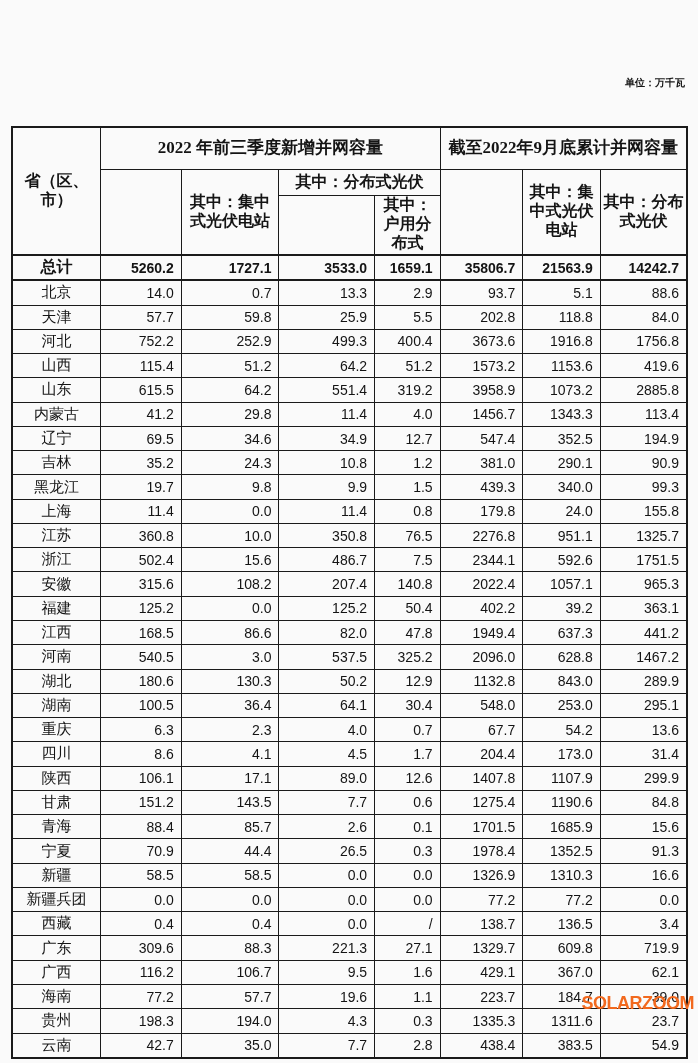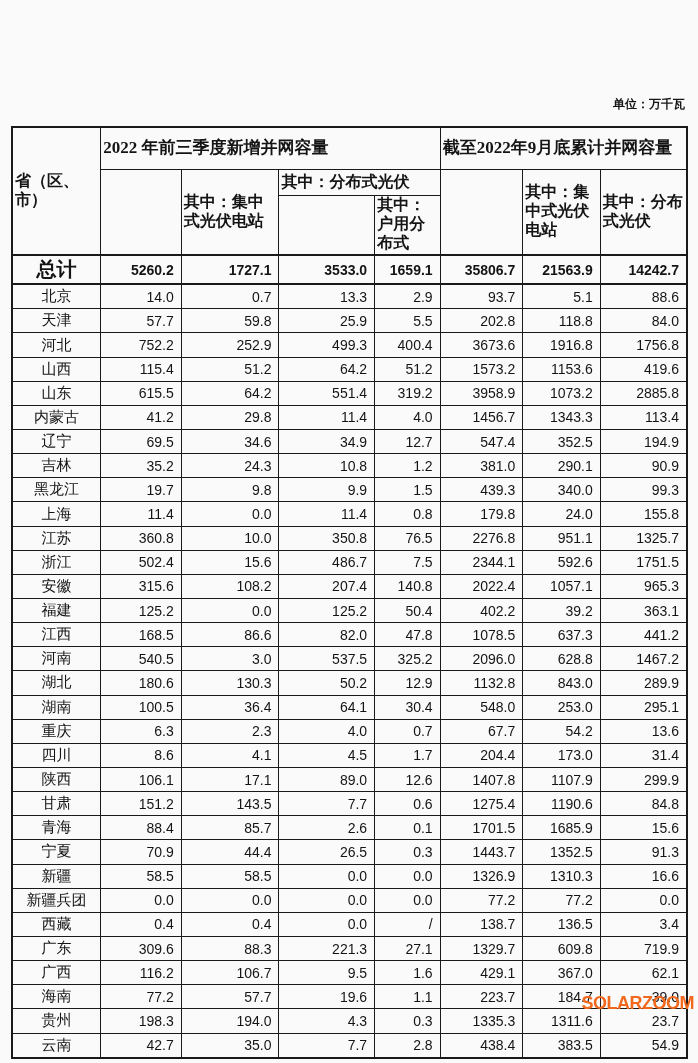--- a/index.html
+++ b/index.html
@@ -18,22 +18,22 @@
     top: 12px; left: 0; right: 0;
     text-align: center;
     font-size: 29px;
     font-weight: 600;
     letter-spacing: 1px;
     font-family: "Liberation Serif", "DejaVu Serif", serif;
   }
 
   .unit-label {
     position: absolute;
-    top: 96px; right: 13px;
-    font-size: 12px;
+    top: 76px; right: 13px;
+    font-size: 10px;
     font-weight: bold;
     font-family: "Liberation Serif", "DejaVu Serif", serif;
   }
 
   table.capacity-table {
     position: absolute;
     top: 126px; left: 11px;
     width: 677px; height: 933px;
     border-collapse: collapse;
     table-layout: fixed;
@@ -55,21 +55,21 @@
   }
   table.capacity-table { border: 2px solid #1a1a1a; }
   .capacity-table thead tr.hr1 { height: 42px; }
   .capacity-table thead tr.hr2 { height: 26px; }
   .capacity-table thead tr.hr3 { height: 60px; }
   .capacity-table thead th {
     font-size: 16px;
     font-weight: bold;
     line-height: 1.18;
     font-family: "Liberation Serif", "DejaVu Serif", serif;
-    text-align: left;
+    text-align: center;
     vertical-align: middle;
   }
   .capacity-table thead { border-bottom: 2px solid #1a1a1a; }
   .capacity-table thead th.group-head { font-size: 17px; }
 
   .capacity-table tbody td {
     height: 23px;
     font-size: 14px;
     vertical-align: middle;
     white-space: nowrap;
@@ -80,21 +80,21 @@
     font-family: "Liberation Serif", "DejaVu Serif", serif;
   }
   .capacity-table tbody td.num {
     text-align: right;
     padding-right: 7px;
     font-family: "Liberation Sans", "DejaVu Sans", sans-serif;
     font-size: 14px;
   }
   .capacity-table tbody tr.total-row { height: 21px; }
   .capacity-table tbody tr.total-row td { font-weight: bold; border-bottom: 2px solid #1a1a1a; }
-  .capacity-table tbody tr.total-row td.province { font-size: 20px; margin-left: 40px; }
+  .capacity-table tbody tr.total-row td.province { font-size: 16px; margin-left: 40px; }
 
   .watermark {
     position: absolute;
     top: 993px; right: 4px;
     font-family: "Liberation Sans", "DejaVu Sans", sans-serif;
     font-weight: bold;
     font-size: 18px;
     letter-spacing: -0.5px;
     color: #f2691e;
     z-index: 5;
@@ -288,21 +288,21 @@
           <td class="num">402.2</td>
           <td class="num">39.2</td>
           <td class="num">363.1</td>
         </tr>
         <tr>
           <td class="province">江西</td>
           <td class="num">168.5</td>
           <td class="num">86.6</td>
           <td class="num">82.0</td>
           <td class="num">47.8</td>
-          <td class="num">1078.5</td>
+          <td class="num">1949.4</td>
           <td class="num">637.3</td>
           <td class="num">441.2</td>
         </tr>
         <tr>
           <td class="province">河南</td>
           <td class="num">540.5</td>
           <td class="num">3.0</td>
           <td class="num">537.5</td>
           <td class="num">325.2</td>
           <td class="num">2096.0</td>
@@ -378,21 +378,21 @@
           <td class="num">1701.5</td>
           <td class="num">1685.9</td>
           <td class="num">15.6</td>
         </tr>
         <tr>
           <td class="province">宁夏</td>
           <td class="num">70.9</td>
           <td class="num">44.4</td>
           <td class="num">26.5</td>
           <td class="num">0.3</td>
-          <td class="num">1443.7</td>
+          <td class="num">1978.4</td>
           <td class="num">1352.5</td>
           <td class="num">91.3</td>
         </tr>
         <tr>
           <td class="province">新疆</td>
           <td class="num">58.5</td>
           <td class="num">58.5</td>
           <td class="num">0.0</td>
           <td class="num">0.0</td>
           <td class="num">1326.9</td>

